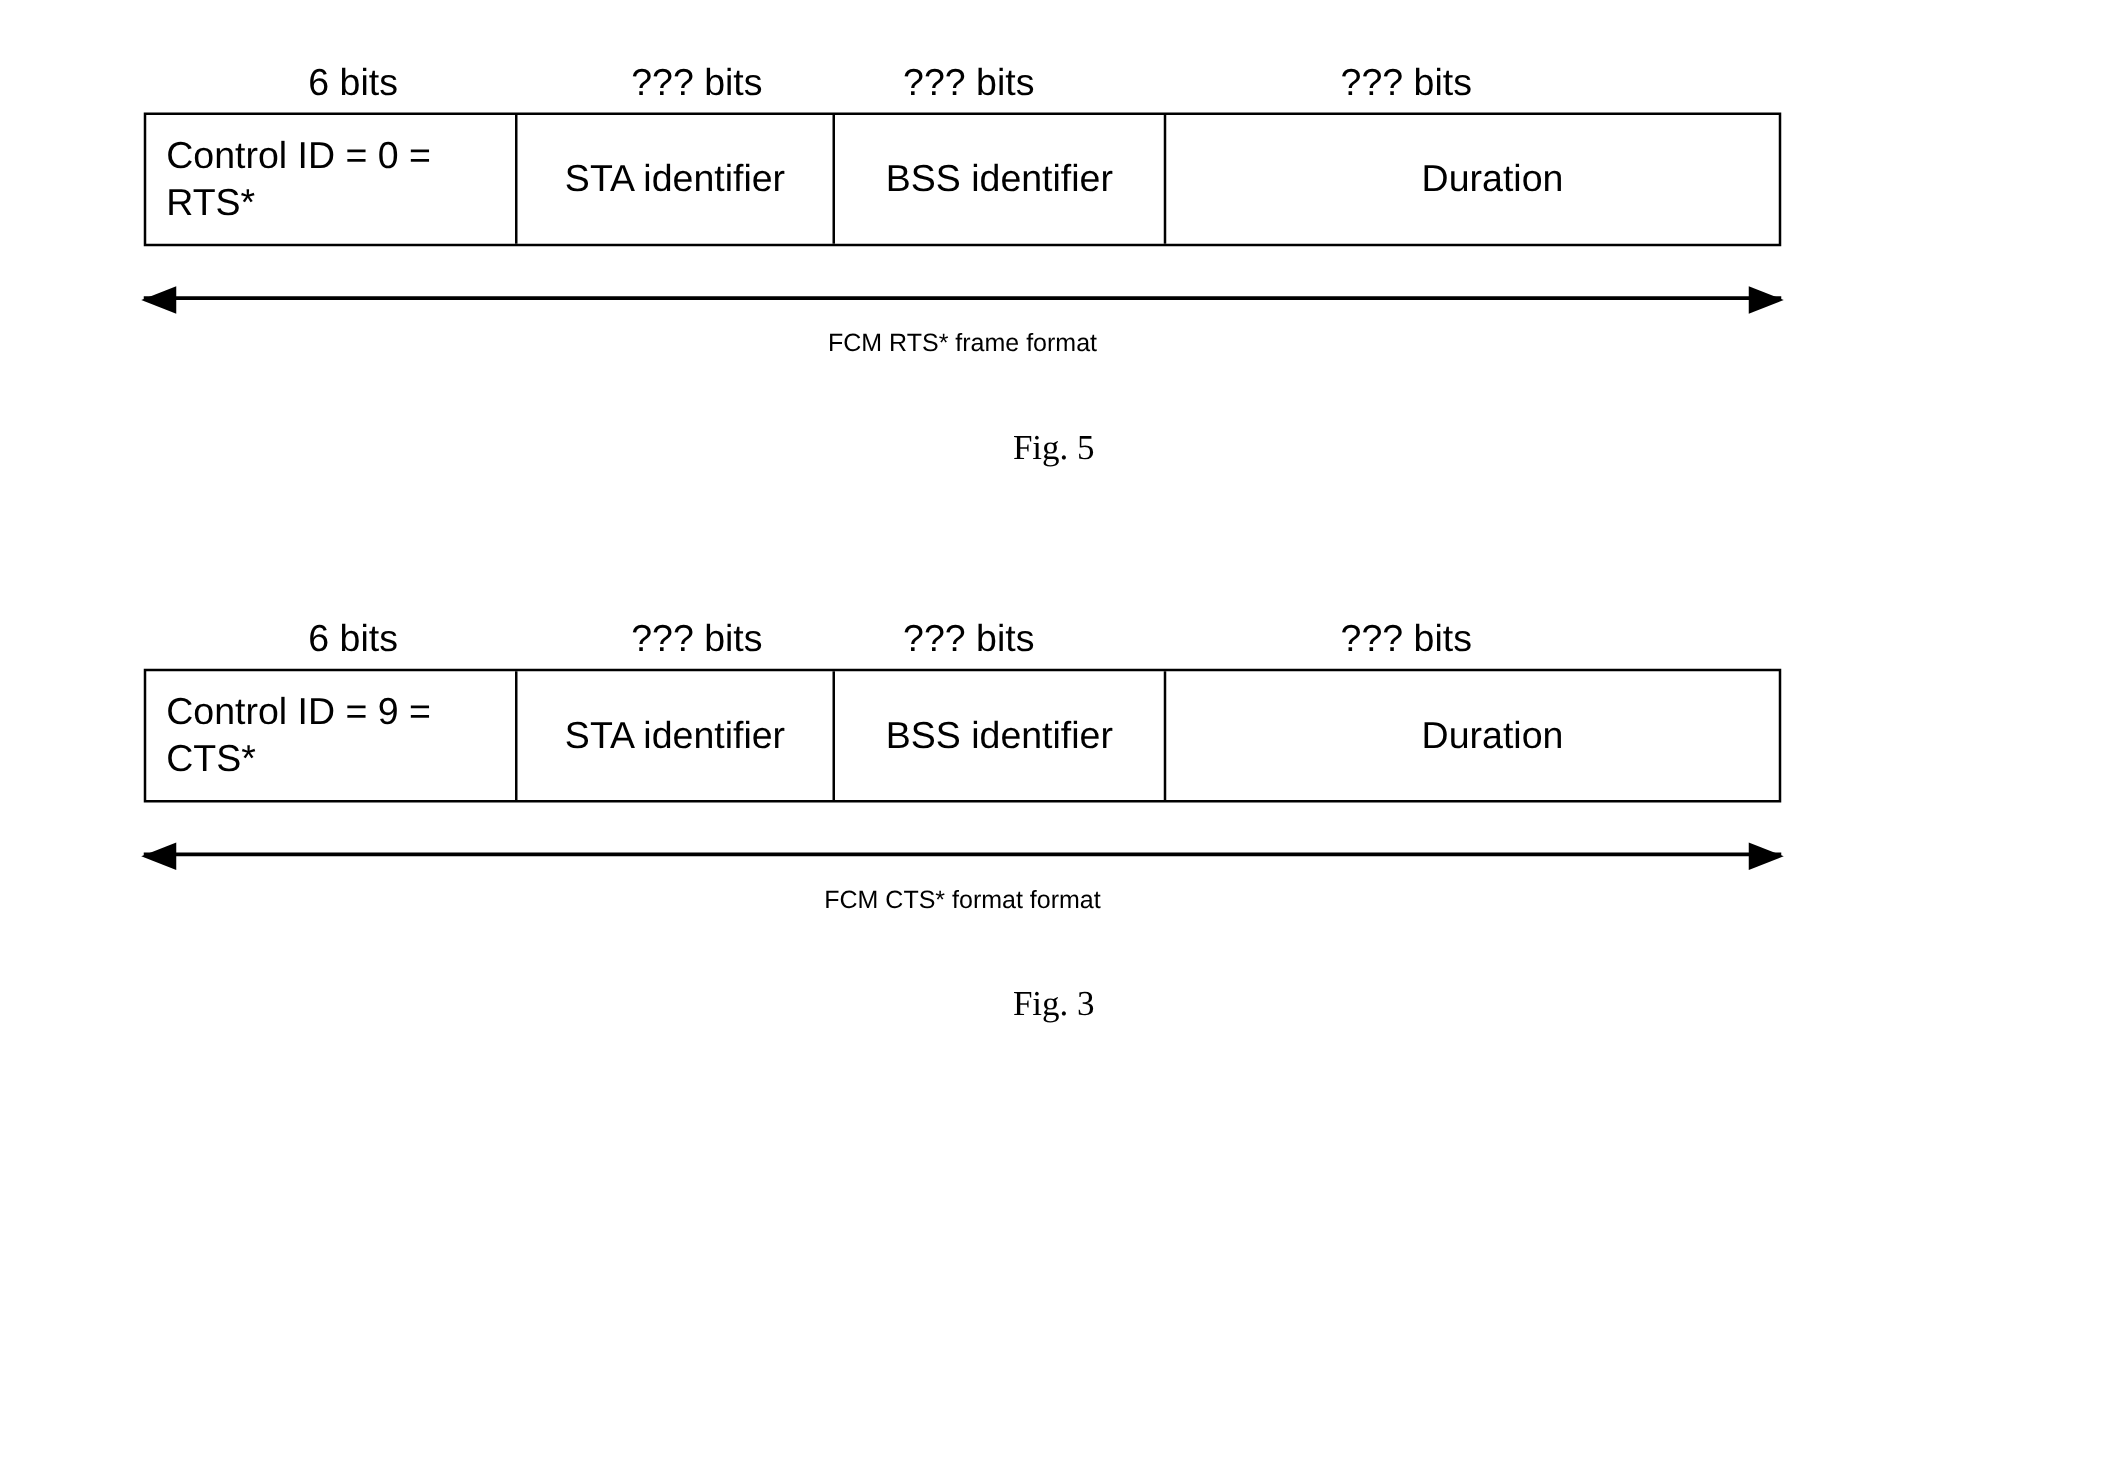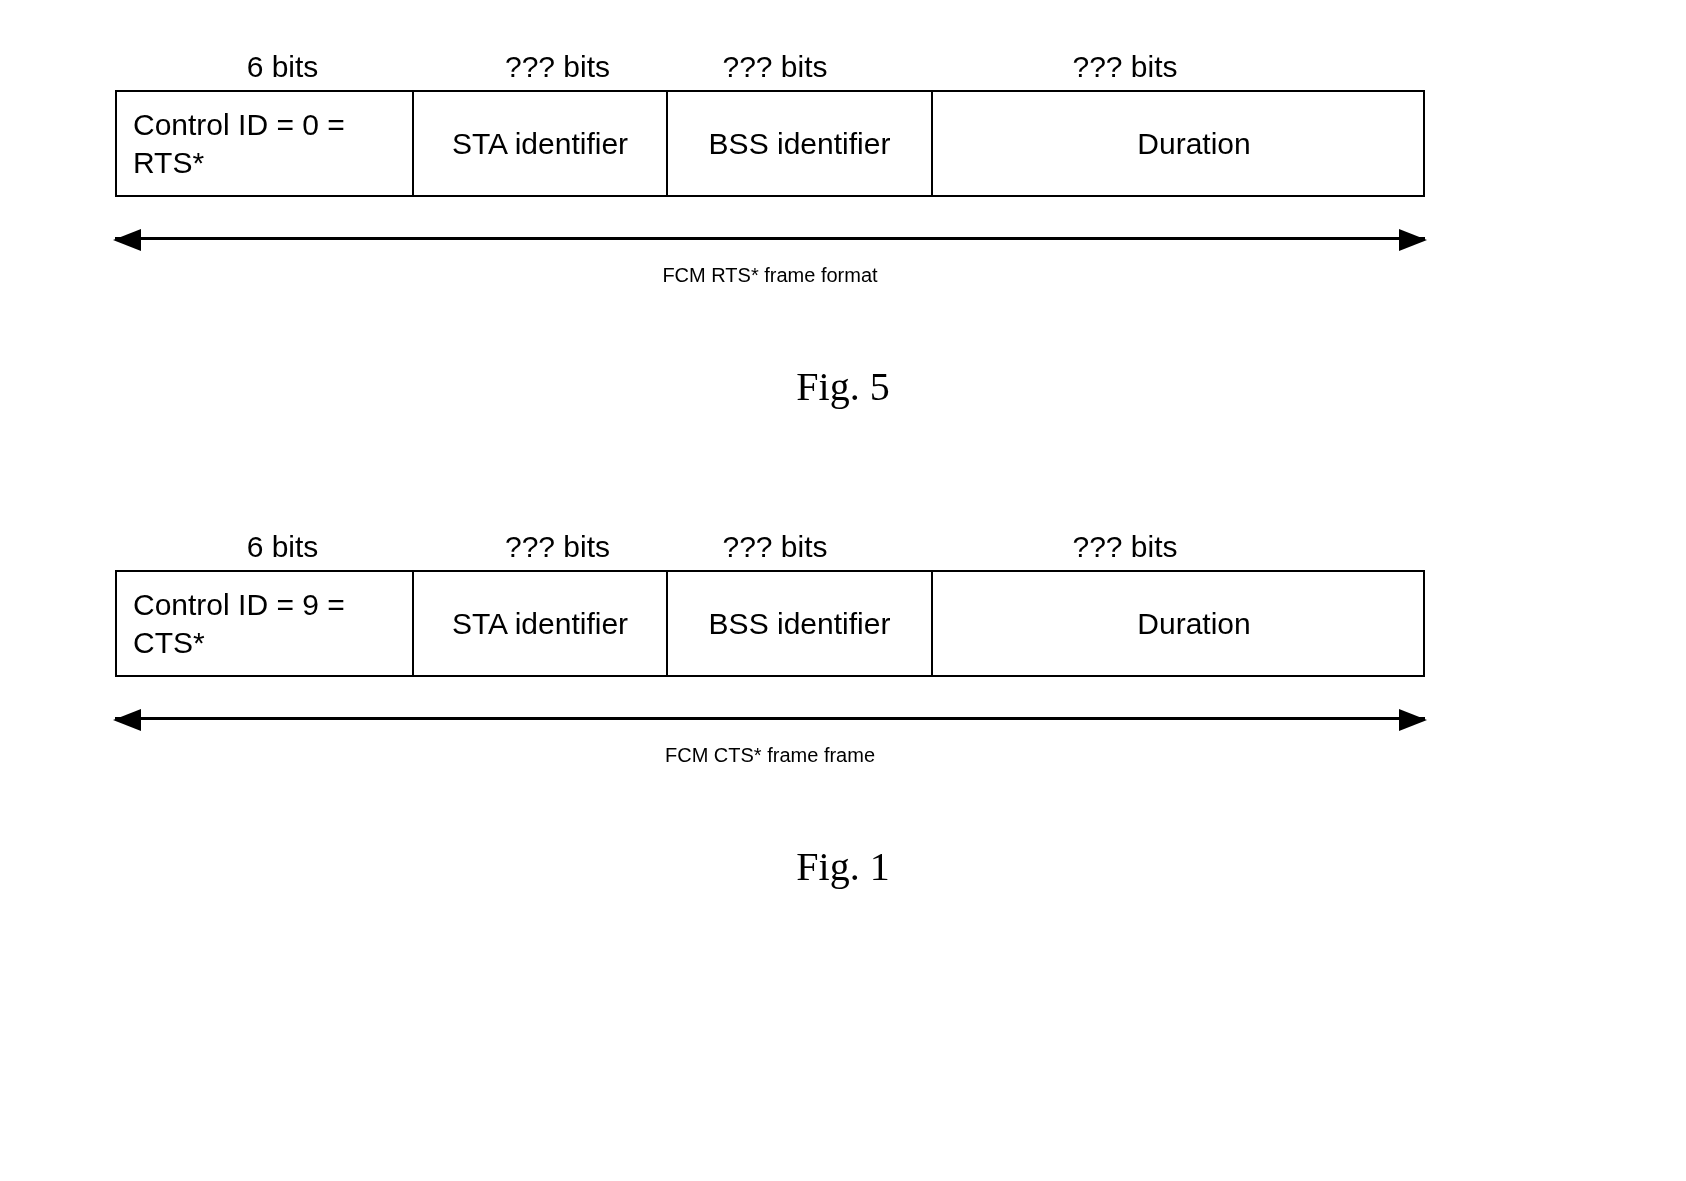--- a/index.html
+++ b/index.html
@@ -83,22 +83,22 @@
       border-left: 28px solid #000;
     }
     .arrow-label {
       text-align: center;
       font-size: 20px;
       margin-top: 24px;
     }
     .figure-caption {
       text-align: center;
       font-family: "Times New Roman", Times, serif;
-      font-size: 40px;
-      margin-top: 76px;
+      font-size: 28px;
+      margin-top: 56px;
     }
   </style>
 </head>
 <body>
 
 <div class="figure-group">
   <div class="bit-labels">
     <div class="bit-label c1">6 bits</div>
     <div class="bit-label c2">??? bits</div>
     <div class="bit-label c3">??? bits</div>
@@ -131,16 +131,16 @@
     <div class="cell c1">Control ID = 9 = CTS*</div>
     <div class="cell c2">STA identifier</div>
     <div class="cell c3">BSS identifier</div>
     <div class="cell c4">Duration</div>
   </div>
   <div class="arrow-row">
     <div class="arrow-line">
       <div class="arrow-left"></div>
       <div class="arrow-right"></div>
     </div>
-    <div class="arrow-label">FCM CTS* frame frame</div>
+    <div class="arrow-label">FCM CTS* format format</div>
   </div>
-  <div class="figure-caption">Fig. 1</div>
+  <div class="figure-caption">Fig. 3</div>
 </div>
 
 </body></html>

